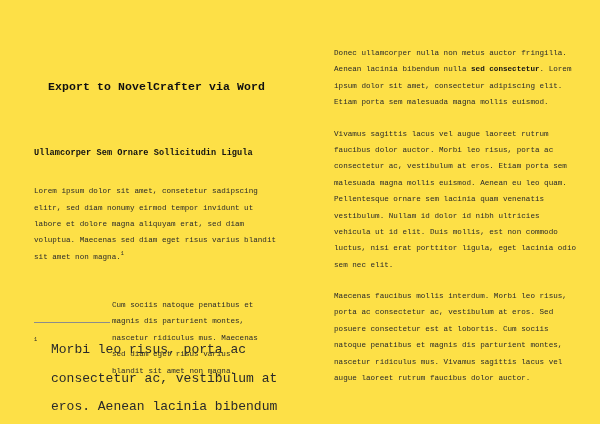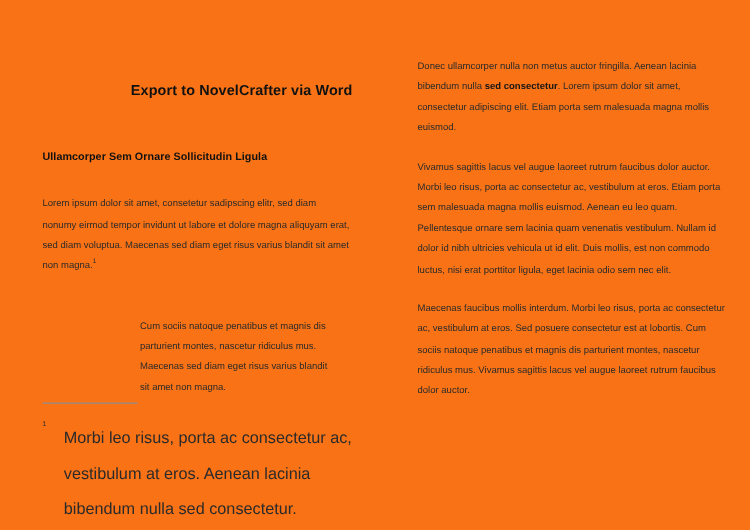--- a/index.html
+++ b/index.html
@@ -22,42 +22,43 @@
     width: 600px;
     height: 424px;
     display: flex;
     background: #ffffff;
   }
 
   .page {
     position: relative;
     width: 300px;
     height: 424px;
-    background: #f97316;
+    background: #fde047;
     box-sizing: border-box;
     overflow: hidden;
+    font-family: Liberation Mono, monospace;
   }
 
   .page-left {
     padding: 0 18px 0 34px;
   }
 
   .page-right {
     padding: 0 20px 0 34px;
   }
 
   
 
   .doc-title {
-    margin: 0;
+    margin: 14px;
     padding-top: 66px;
     font-size: 11.5px;
     font-weight: bold;
     letter-spacing: 0.1px;
-    text-align: right;
+    text-align: left;
     color: #111111;
     line-height: 1.3;
   }
 
   .doc-heading {
     margin: 0;
     padding-top: 39px;
     font-size: 8.6px;
     font-weight: bold;
     text-align: left;

